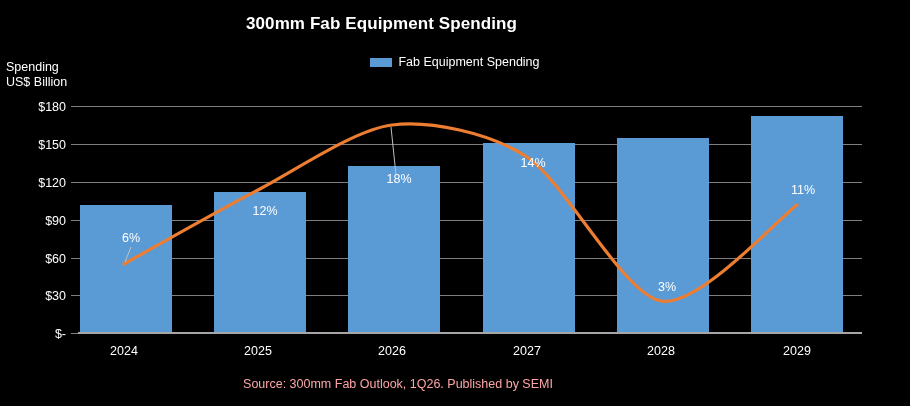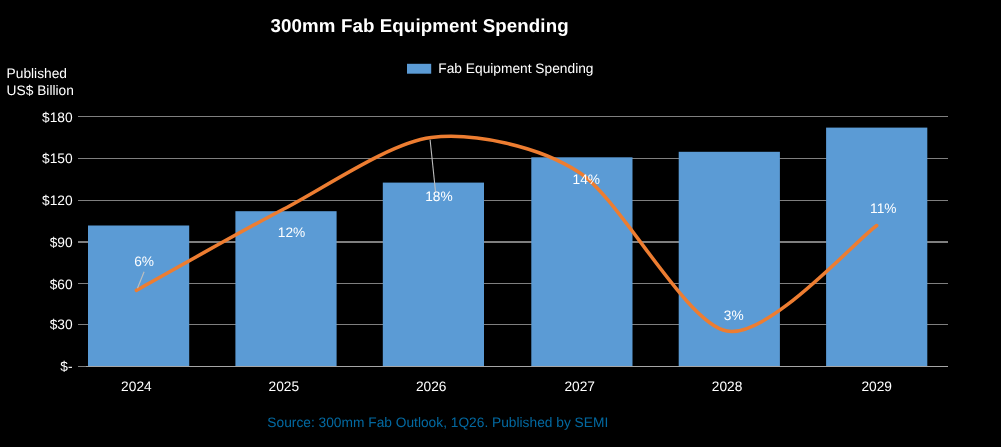--- a/index.html
+++ b/index.html
@@ -116,39 +116,39 @@
     stroke: #bfbfbf;
     stroke-width: 1;
     fill: none;
   }
   #source-note {
     position: absolute;
     left: 0;
     top: 377px;
     width: 796px;
     text-align: center;
-    color: #0369a1;
+    color: #fca5a5;
     font-size: 12.5px;
   }
 </style>
 </head>
 <body>
 
 <div id="chart-root">
 
   <div id="chart-title">300mm Fab Equipment Spending</div>
 
   <div id="legend">
     <div class="legend-entry">
       <span class="legend-swatch-bar"></span>
       <span>Fab Equipment Spending</span>
     </div>
   </div>
 
-  <div id="axis-caption">Published
+  <div id="axis-caption">Spending
 US$ Billion</div>
 
   <svg id="plot-svg" width="910" height="406">
     <g id="gridlines-group">
         <line x1="78" x2="862" y1="106" y2="106" class="gridline"></line>
         <line x1="78" x2="862" y1="144" y2="144" class="gridline"></line>
         <line x1="78" x2="862" y1="182" y2="182" class="gridline"></line>
         <line x1="78" x2="862" y1="220" y2="220" class="gridline"></line>
         <line x1="78" x2="862" y1="258" y2="258" class="gridline"></line>
         <line x1="78" x2="862" y1="295" y2="295" class="gridline"></line>

